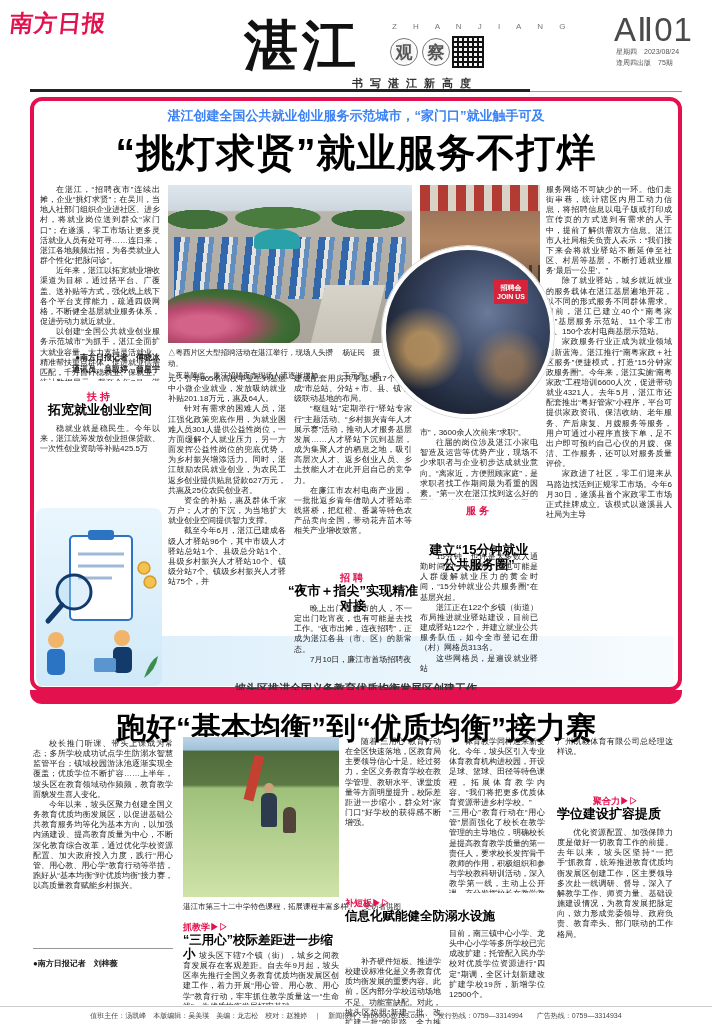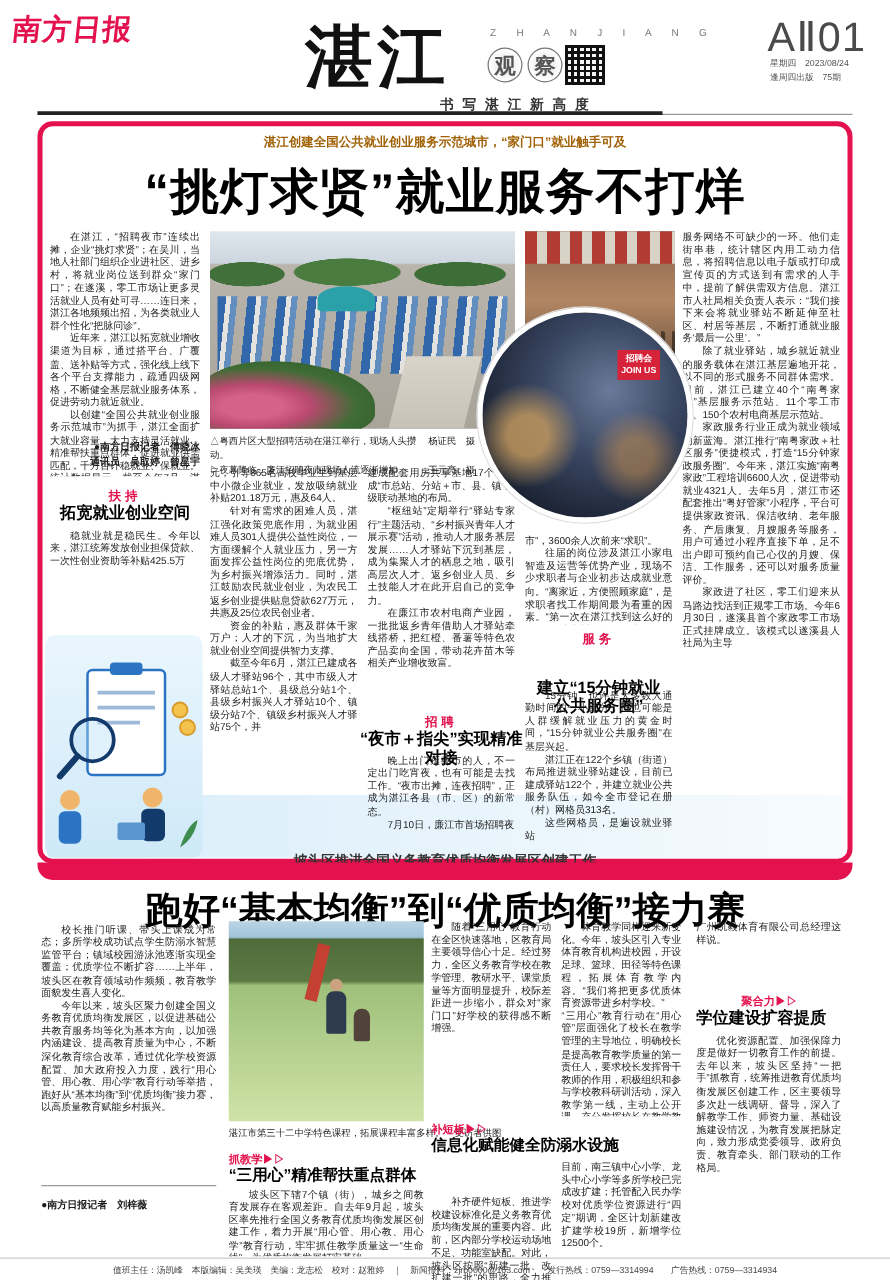--- a/index.html
+++ b/index.html
@@ -31,21 +31,21 @@
 
   
   .red-box{ left:30px; top:97px; width:652px; height:594px; border:4px solid var(--accent);
             border-radius:12px; background:#fff; }
   .red-band{ left:30px; top:690px; width:652px; height:14px; background:var(--accent);
              border-radius:0 0 12px 12px; z-index:5; }
   .blue-wash{ left:38px; top:636px; width:636px; height:50px;
               background:linear-gradient(90deg, rgba(183,221,245,.55), rgba(222,240,250,.25)); }
 
   .kicker{ left:100px; top:107px; width:512px; text-align:center; font-weight:bold;
-           font-size:10px; color:#a16207; }
+           font-size:13px; color:#3b82f6; }
   .headline{ left:50px; top:126px; width:612px; text-align:center; font-weight:900;
              font-size:39px; letter-spacing:1px; color:#000; }
 
   .col{ text-align:justify; font-size:8px; line-height:1.27; color:#1c1c1c; overflow:hidden; }
   .col p{ text-indent:2em; }
   .col p.cont{ text-indent:0; }
   .byline{ text-align:right; font-weight:bold; font-size:8px; line-height:1.5; }
   .sec-label{ text-align:center; color:var(--accent); font-weight:bold; font-size:10px; letter-spacing:3px; }
   .sec-title{ text-align:center; font-weight:900; font-size:13px; line-height:1.15; color:#000; }
   .caption{ font-size:7.5px; line-height:1.5; color:#222; }
@@ -243,21 +243,21 @@
     <div class="head1"></div>
     <div class="kid1"></div>
     <div class="kid2"></div>
   </div>
   <div class="abs caption" style="left:183px;top:901px;width:218px;">
     <span class="cr">受访者供图</span>
     <span>湛江市第三十二中学特色课程，拓展课程丰富多样。</span>
   </div>
 
   <div class="abs sec-label" style="left:183px;top:921px;width:156px;text-align:left;letter-spacing:0;font-size:9px;">抓教学▶▷</div>
-  <div class="abs sec-title" style="left:183px;top:933px;width:156px;text-align:left;font-size:12.5px;">“三用心”精准帮扶重点群体</div>
+  <div class="abs sec-title" style="left:183px;top:933px;width:156px;text-align:left;font-size:12.5px;">“三用心”校际差距进一步缩小</div>
   <div class="abs col" style="left:183px;top:951px;width:156px;height:54px;">
     <p>坡头区下辖7个镇（街），城乡之间教育发展存在客观差距。自去年9月起，坡头区率先推行全国义务教育优质均衡发展区创建工作，着力开展“用心管、用心教、用心学”教育行动，牢牢抓住教学质量这一“生命线”，为优质均衡发展打牢基础。</p>
   </div>
 
   <div class="abs col" style="left:345px;top:737px;width:96px;height:156px;">
     <p>随着“三用心”教育行动在全区快速落地，区教育局主要领导信心十足。经过努力，全区义务教育学校在教学管理、教研水平、课堂质量等方面明显提升，校际差距进一步缩小，群众对“家门口”好学校的获得感不断增强。</p>
   </div>
   <div class="abs col" style="left:449px;top:737px;width:96px;height:156px;">
     <p>体育教学同样迎来新变化。今年，坡头区引入专业体育教育机构进校园，开设足球、篮球、田径等特色课程，拓展体育教学内容。“我们将把更多优质体育资源带进乡村学校。”</p>
     <p class="cont">“三用心”教育行动在“用心管”层面强化了校长在教学管理的主导地位，明确校长是提高教育教学质量的第一责任人，要求校长发挥骨干教师的作用，积极组织和参与学校教科研训活动，深入教学第一线，主动上公开课，充分发挥校长在教学教研方面的引领作用。</p>

